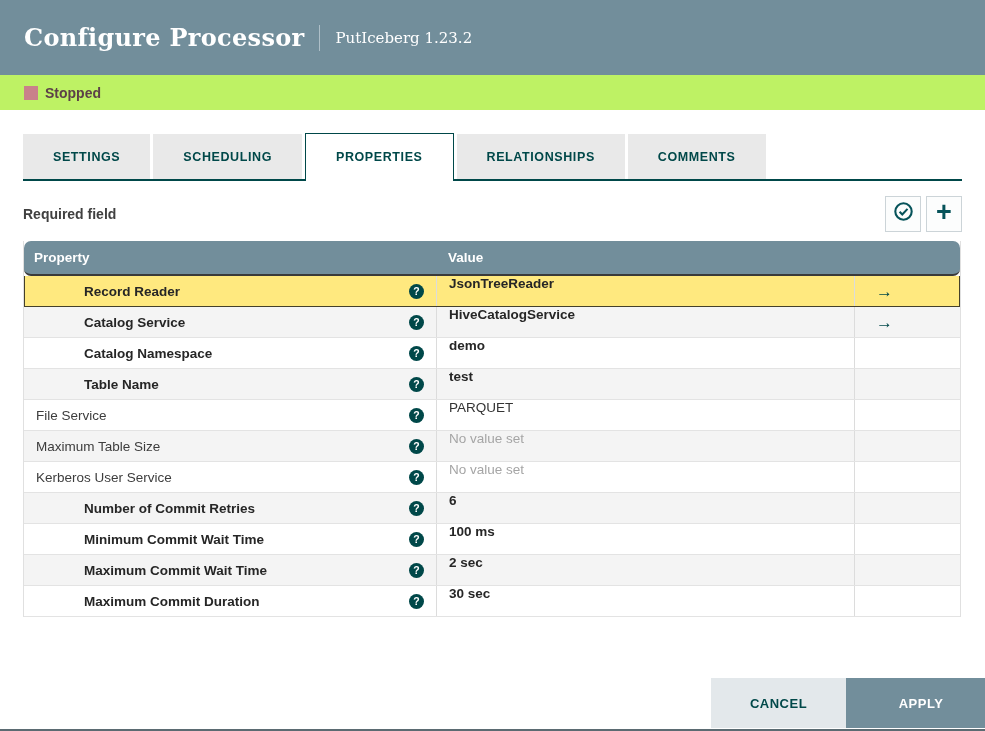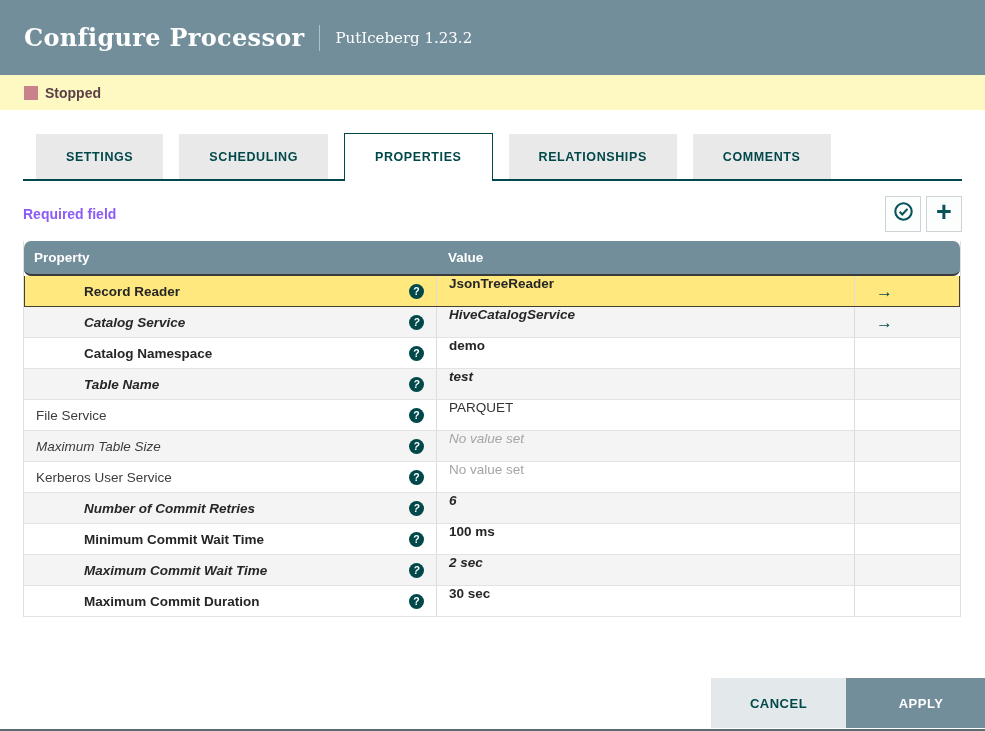--- a/index.html
+++ b/index.html
@@ -10,60 +10,60 @@
 
   
   .dlg-header { height:75px; background:#728e9b; display:flex; align-items:center;
                 padding:0 24px; }
   .dlg-title { font-family:"DejaVu Serif", serif; font-weight:bold; color:#fff;
                font-size:24px; letter-spacing:.3px; }
   .dlg-divider { width:1px; height:26px; background:#aebfc8; margin:0 15px; }
   .dlg-subtitle { font-family:"DejaVu Serif", serif; color:#fff; font-size:15px; }
 
   
-  .status-bar { height:35px; background:#fef9c3; display:flex; align-items:center;
+  .status-bar { height:35px; background:#bef264; display:flex; align-items:center;
                 padding:0 24px; gap:7px; }
   .status-square { width:14px; height:14px; background:#c9818a; }
   .status-label { font-weight:bold; font-size:14px; color:#5c4048; }
 
   
   .content { padding:0 23px; }
 
   
   .tabs { display:flex; gap:3px; margin-top:23px; border-bottom:2px solid #004849;
           align-items:flex-end; height:48px; }
   .tab { height:45px; background:#e9e9e9; display:flex; align-items:center;
-         justify-content:center; padding:0 30px; min-width:118px; cursor:pointer;margin-left:13px; }
+         justify-content:center; padding:0 30px; min-width:118px; cursor:pointer; }
   .tab span { color:#004849; font-weight:bold; font-size:12.5px; letter-spacing:.6px; }
   .tab.active { background:#fff; border:1px solid #004849; border-bottom:none;
                 height:48px; margin-bottom:-2px; padding-bottom:2px; z-index:2; }
 
   
   .props-header { display:flex; justify-content:space-between; align-items:center;
                   margin-top:14px; height:37px; }
-  .required-note { font-weight:bold; font-size:14px; color:#8b5cf6; }
+  .required-note { font-weight:bold; font-size:14px; color:#404040; }
   .icon-buttons { display:flex; gap:5px; }
   .icon-btn { width:36px; height:36px; border:1px solid #ccd4d8; background:#fcfdfd;
               display:flex; align-items:center; justify-content:center; cursor:pointer; }
   .plus-glyph { color:#06535a; font-size:27px; font-weight:bold; line-height:1;
                 margin-top:-3px; }
 
   
   .prop-table { margin-top:9px; width:938px; border-left:1px solid #e0e0e0;
                 border-right:1px solid #e0e0e0; }
   .t-header { display:flex; background:#728e9b; height:35px; align-items:center;
               color:#fff; font-weight:bold; font-size:13.5px;
               border-bottom:2px solid #3a3a3a;border-radius:7px; }
   .t-header .h-prop { width:413px; padding-left:10px; }
   .t-header .h-val  { flex:1; padding-left:11px; }
   .t-header .h-goto { width:105px; }
 
   .row { display:flex; height:31px; align-items:center; font-size:13.5px;
          background:#fff; border-bottom:1px solid #e3e3e3; cursor:pointer; }
-  .row.stripe { background:#f4f4f4;font-style:italic; }
+  .row.stripe { background:#f4f4f4; }
   .row.selected { background:#ffe97f; border-bottom:1px solid #44402a;
                   box-shadow:inset 1px 0 0 #44402a, inset -1px 0 0 #44402a; }
   .cell-prop { width:413px; display:flex; align-items:center;
                justify-content:space-between; padding:0 12px 0 12px; height:100%;
                border-right:1px solid #dcdcdc; }
   .prop-name { color:#3d3d3d; }
   .row.bold .prop-name { font-weight:bold; color:#262626;margin-left:48px; }
   .help-icon { width:15px; height:15px; border-radius:50%; background:#004849;
                color:#fff; font-size:10.5px; font-weight:bold; display:flex;
                align-items:center; justify-content:center; flex:0 0 15px; }

